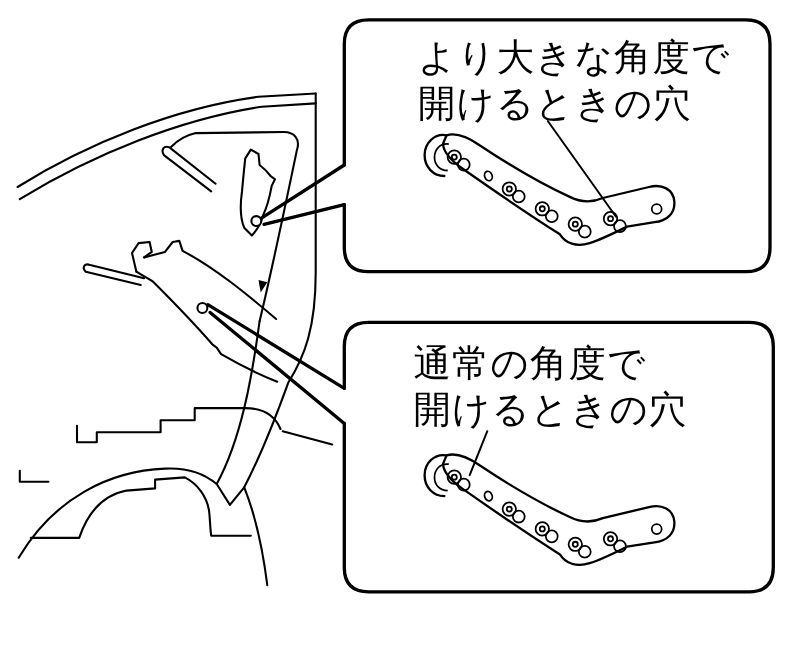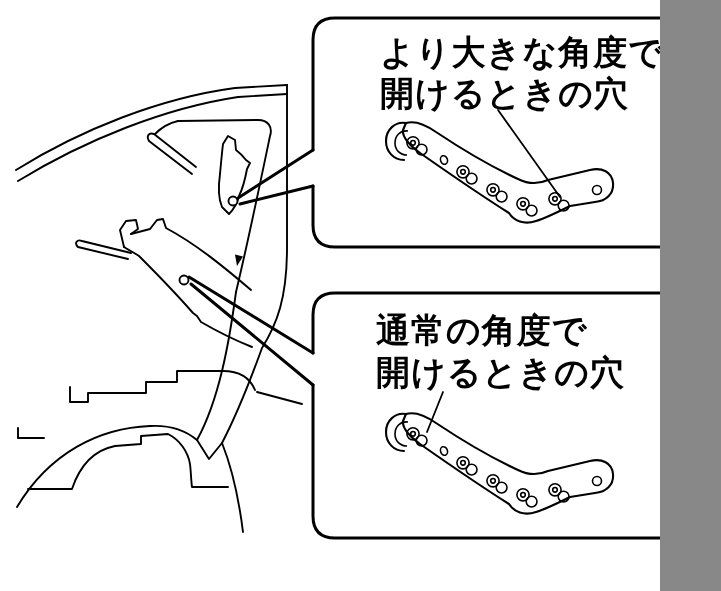--- a/index.html
+++ b/index.html
@@ -1,22 +1,21 @@
 <!DOCTYPE html>
 <html><head>
 <meta charset="utf-8">
 <style>
   html,body{margin:0;padding:0;background:#888;}
   .stage{
     position:relative;
-    width:660px;height:591px;
+    width:721px;height:591px;
     background:#fff;
     font-family:"Liberation Sans","DejaVu Sans",sans-serif;
     overflow:hidden;
-    font-weight:bold;
   }
   svg{display:block;}
   .thin{fill:none;stroke:#000;stroke-width:1.9;stroke-linecap:round;stroke-linejoin:round;}
   .med{fill:none;stroke:#000;stroke-width:2.1;stroke-linecap:round;stroke-linejoin:round;}
   .boxline{fill:none;stroke:#000;stroke-width:3;stroke-linecap:round;stroke-linejoin:round;}
   .wedge{fill:none;stroke:#000;stroke-width:3;stroke-linecap:round;}
   .kh{fill:none;stroke:#000;stroke-width:1.6;}
   .leader{fill:none;stroke:#000;stroke-width:1.8;stroke-linecap:round;}
   .hole{fill:#fff;stroke:#000;stroke-width:1.9;}
   .callout-text{

